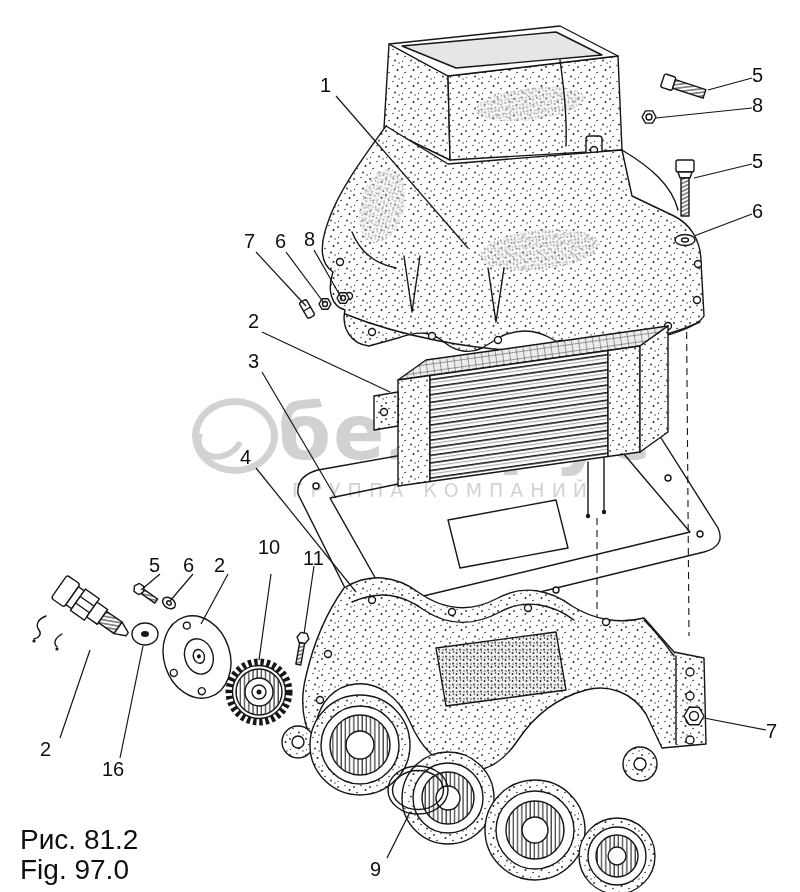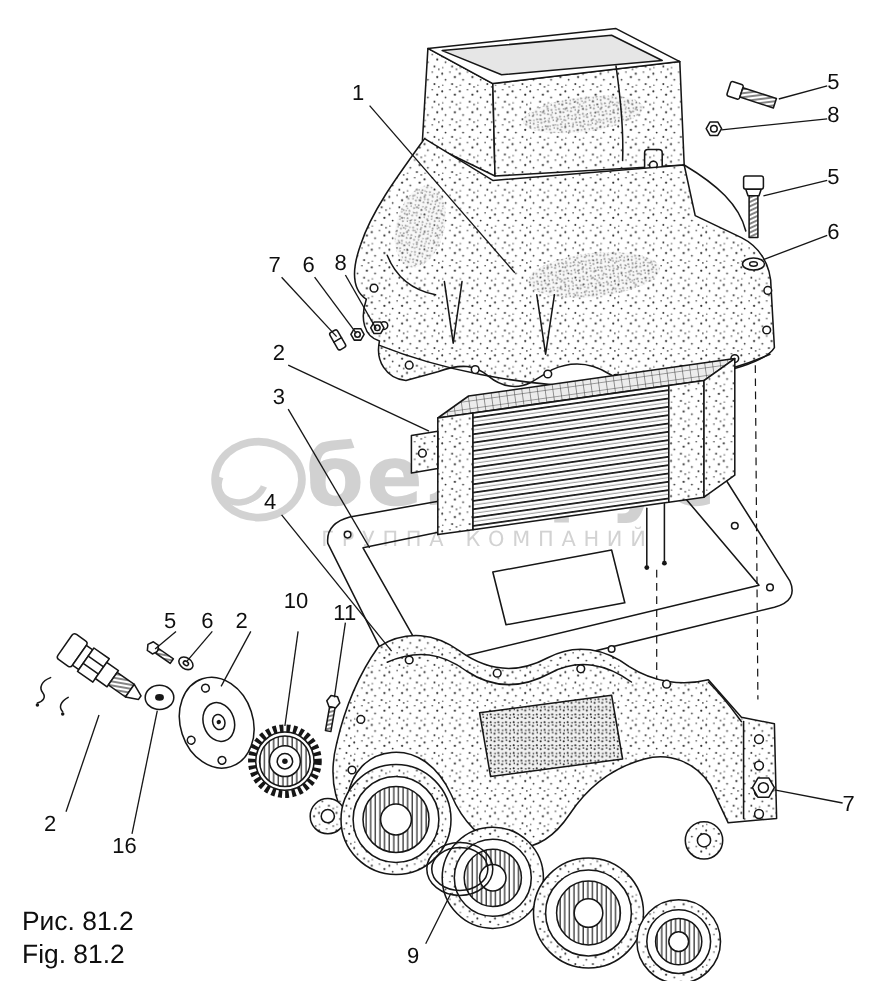--- a/index.html
+++ b/index.html
@@ -30,21 +30,21 @@
   #art{position:absolute;left:0;top:0;z-index:2;}
   .s{stroke:#161616;stroke-width:1.4;stroke-linejoin:round;stroke-linecap:round;}
   .ld{stroke:#161616;stroke-width:1.2;}
   .dsh{stroke:#161616;stroke-width:1.1;stroke-dasharray:7 5;}
   
   .callout{
     position:absolute;z-index:3;font-size:20px;color:#0e0e0e;
     font-family:"Liberation Sans",sans-serif;
   }
   .caption-line{
-    position:absolute;z-index:3;font-size:24px;color:#0e0e0e;left:20px;
+    position:absolute;z-index:3;font-size:28px;color:#0e0e0e;left:20px;
     font-family:"Liberation Sans",sans-serif;
   }
 </style>
 </head>
 <body>
 
 <div id="stage">
 
   <div id="watermark">
     <div class="wm-logo"></div>
@@ -327,15 +327,15 @@
   <div class="callout" style="left:183px;top:554px">6</div>
   <div class="callout" style="left:214px;top:554px">2</div>
   <div class="callout" style="left:258px;top:536px">10</div>
   <div class="callout" style="left:303px;top:547px">11</div>
   <div class="callout" style="left:40px;top:738px">2</div>
   <div class="callout" style="left:102px;top:758px">16</div>
   <div class="callout" style="left:370px;top:858px">9</div>
   <div class="callout" style="left:766px;top:720px">7</div>
 
   <div class="caption-line" style="top:824px">Рис. 81.2</div>
-  <div class="caption-line" style="top:854px">Fig. 81.2</div>
+  <div class="caption-line" style="top:854px">Fig. 97.0</div>
 
 </div>
 
 </body></html>

